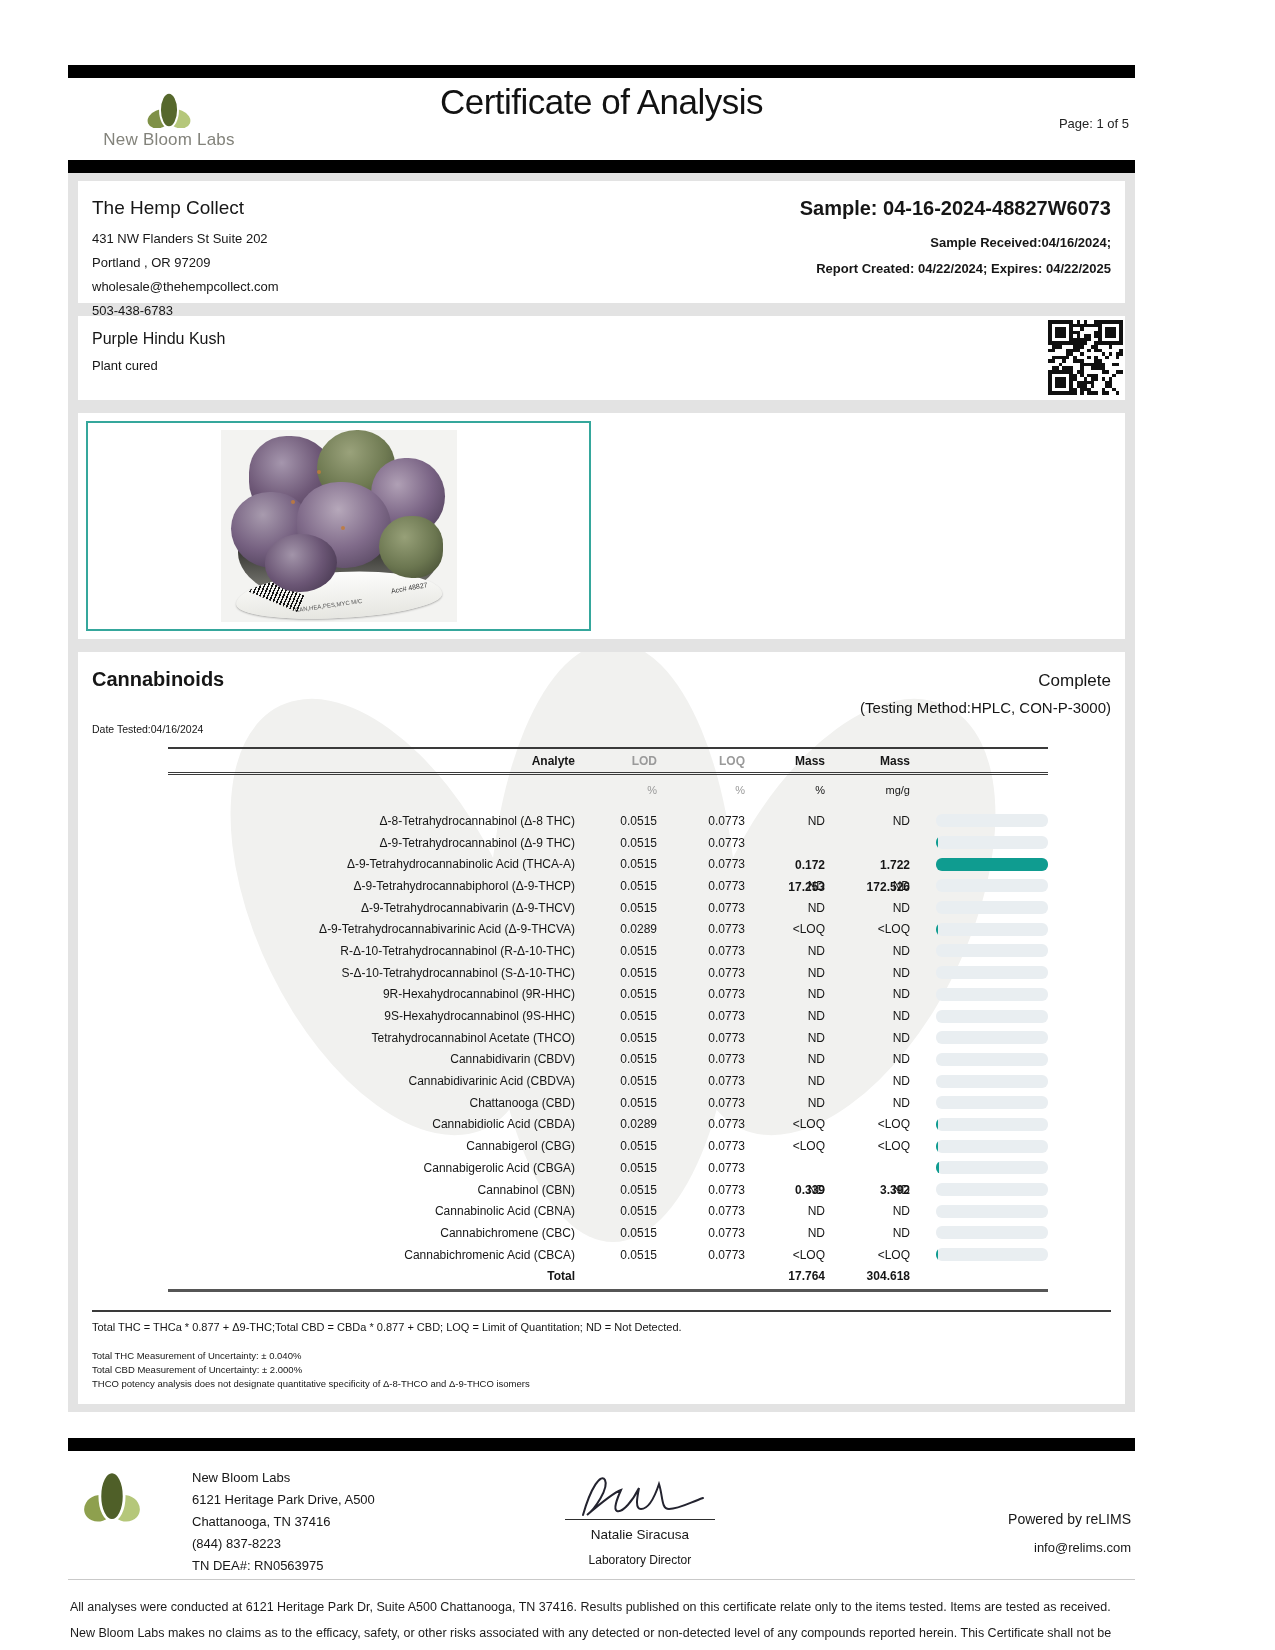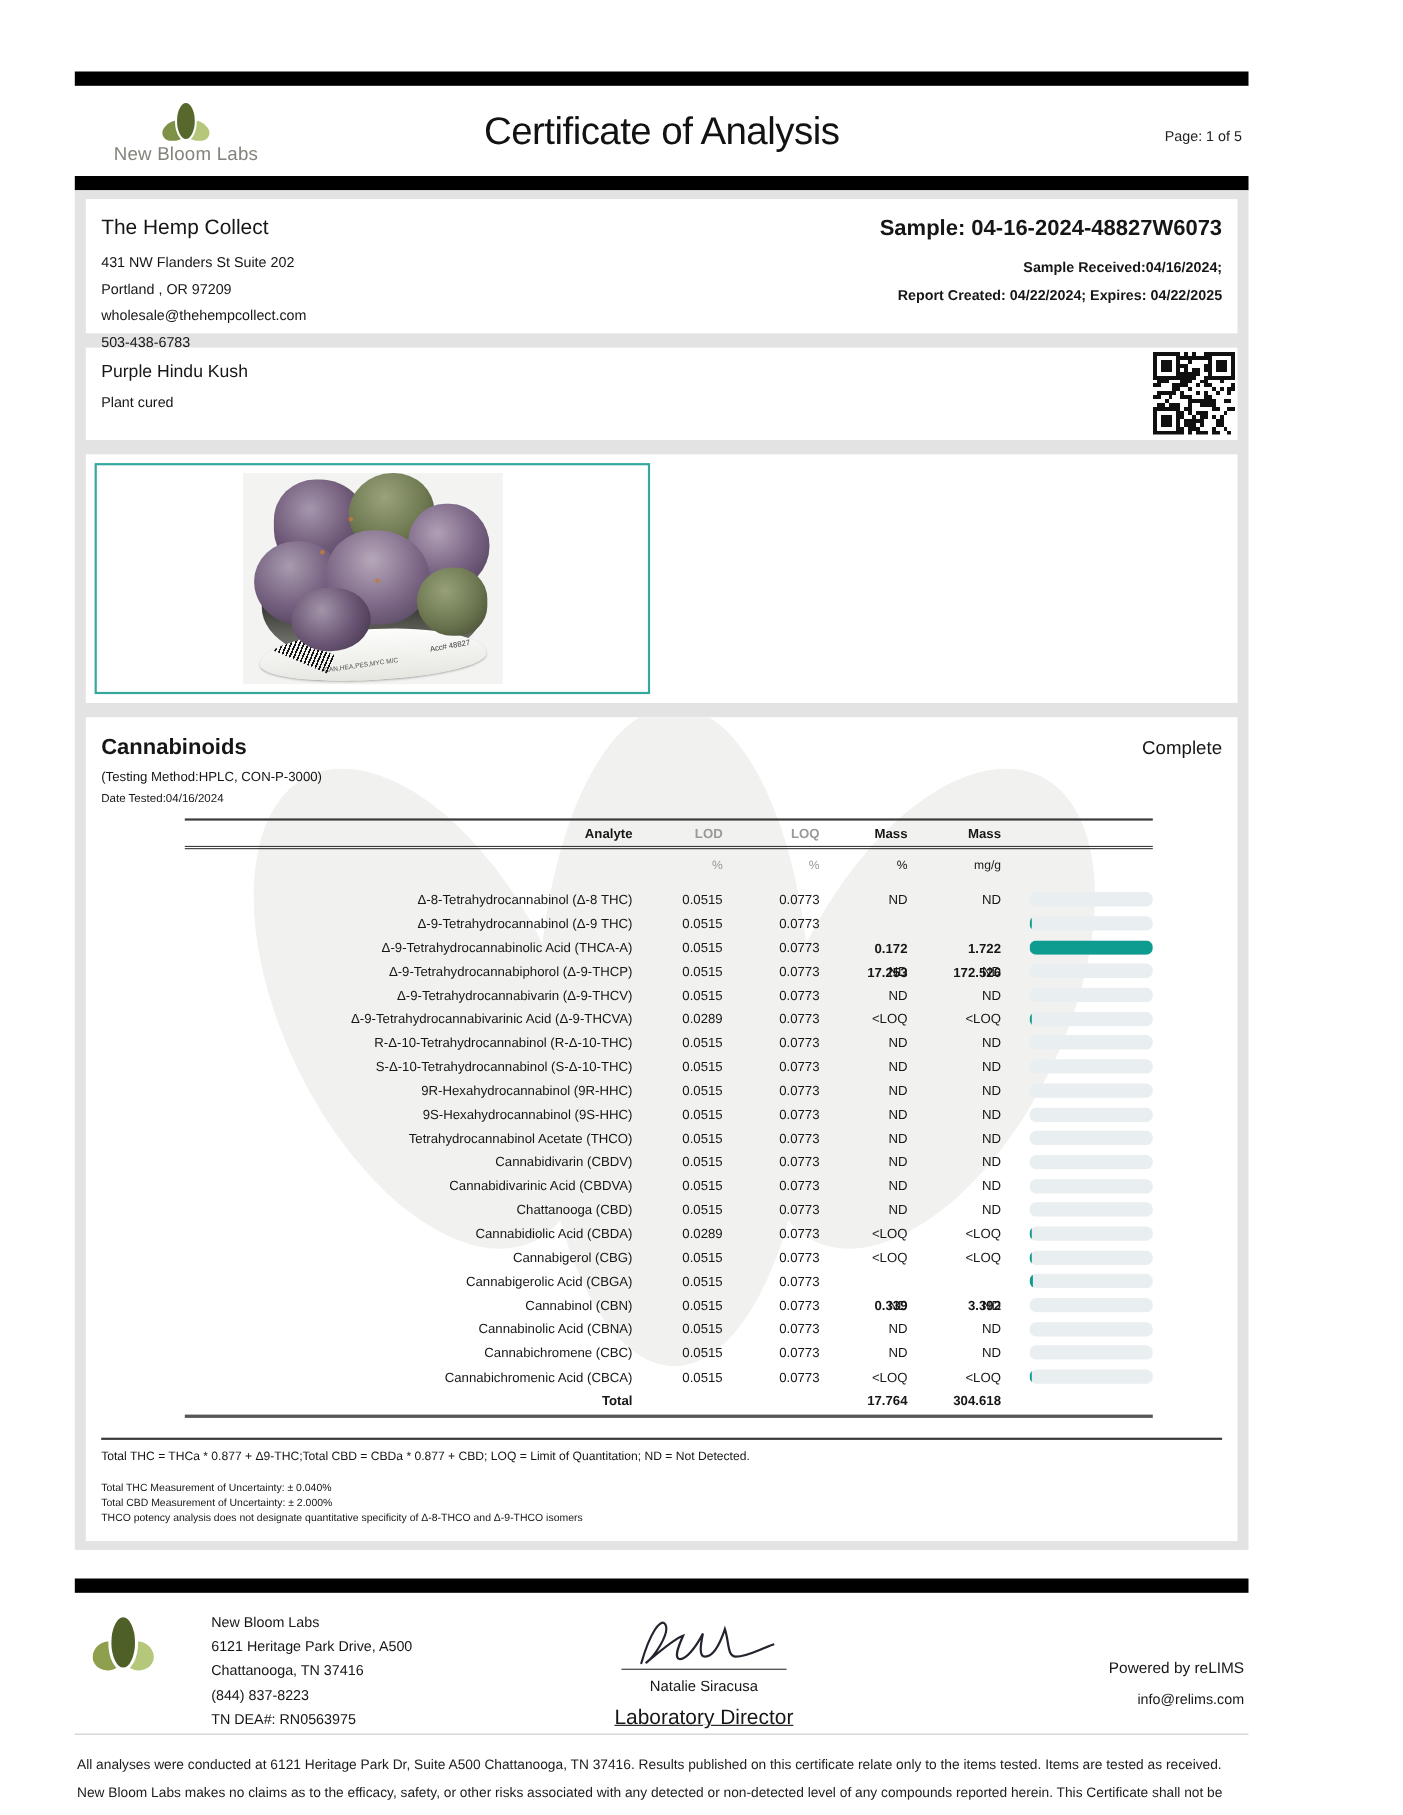--- a/index.html
+++ b/index.html
@@ -8,21 +8,21 @@
   .content { position:absolute; left:68px; top:0; width:1067px; }
 
   .blackbar { height:13px; background:#000; }
   .blackbar.first { margin-top:65px; }
 
   
   .header { position:relative; height:82px; }
   .logo-block { position:absolute; left:26px; top:14px; width:150px; text-align:center; }
   .logo-block svg { display:block; margin:0 auto; }
   .logo-text { font-size:17px; color:#83837b; margin-top:2px; letter-spacing:.2px; }
-  .doc-title { position:absolute; left:0; right:0; top:22px; text-align:center; font-size:35px; letter-spacing:-.5px; color:#121212; }
+  .doc-title { position:absolute; left:0; right:0; top:4px; text-align:center; font-size:35px; letter-spacing:-.5px; color:#121212; }
   .page-label { position:absolute; right:6px; top:38px; font-size:13px; color:#222; }
 
   
   .gray-wrap { background:#e3e3e3; padding:8px 10px; }
   .card { background:#fff; }
   .card + .card { margin-top:13px; }
 
   .card-client { display:flex; justify-content:space-between; padding:16px 14px 12px 14px; height:122px; }
   .client-name { font-size:19px; margin-bottom:8px; }
   .client-line { font-size:13px; line-height:24px; }
@@ -64,21 +64,21 @@
   
   .card-cann { position:relative; padding:16px 14px 14px 14px; overflow:hidden; }
   .watermark { position:absolute; z-index:0; background:#f1f1ef; border-radius:50%; }
   .wm1 { width:250px; height:470px; left:180px; top:30px; transform:rotate(-26deg); }
   .wm2 { width:250px; height:600px; left:410px; top:-10px; }
   .wm3 { width:250px; height:470px; left:640px; top:30px; transform:rotate(26deg); }
   .cann-inner { position:relative; z-index:1; }
   .cann-head { display:flex; justify-content:space-between; align-items:baseline; }
   .cann-title { font-size:20px; font-weight:700; }
   .cann-status { font-size:17px; color:#161616; }
-  .cann-method { font-size:12px; margin-top:8px; }
+  .cann-method { font-size:15px; margin-top:8px;text-align:right; }
   .cann-date { font-size:10.5px; margin-top:7px; }
 
   .ctable { margin:12px 0 0 76px; width:880px; font-size:12px; }
   .thead { display:flex; align-items:center; padding:5px 0 4px; border-top:2px solid #3a3a3a; border-bottom:3px double #3a3a3a; font-weight:700; }
   .tunits { display:flex; align-items:center; padding:9px 0 14px; font-size:11px; }
   .trow { display:flex; align-items:center; height:21.7px; }
   .c-analyte { flex:1; padding-left:10px; text-align:right; }
   .c-lod { width:90px; text-align:right; padding-right:8px; }
   .c-loq { width:88px; text-align:right; padding-right:8px; }
   .c-mass { width:80px; text-align:right; padding-right:8px; }
@@ -95,21 +95,21 @@
   .small-notes { margin-top:16px; font-size:9.5px; line-height:1.45; }
 
   
   .footer-bar { margin-top:26px; }
   .footer-row { display:flex; align-items:flex-start; padding-top:16px; height:122px; }
   .f-logo { margin-left:16px; width:58px; }
   .f-lab { margin-left:50px; font-size:13px; line-height:22px; }
   .f-sign { flex:1; display:flex; flex-direction:column; align-items:center; }
   .sig-line { width:150px; border-top:1.5px solid #2e2e2e; margin-top:-8px; }
   .sig-name { font-size:13.5px; margin-top:7px; }
-  .sig-title { font-size:19px; margin-top:11px;text-decoration:underline; }
+  .sig-title { font-size:12px; margin-top:11px; }
   .f-right { width:230px; text-align:right; padding-right:4px; margin-top:44px; }
   .powered { font-size:14px; }
   .f-email { font-size:13px; margin-top:13px; }
   .divider { border-top:1px solid #c9c9c9; margin-top:6px; }
   .disclaimer { font-size:12.5px; line-height:2.08; padding:14px 2px 0 2px; color:#1c1c1c; }
 </style>
 </head>
 <body>
 
 <div class="page">

